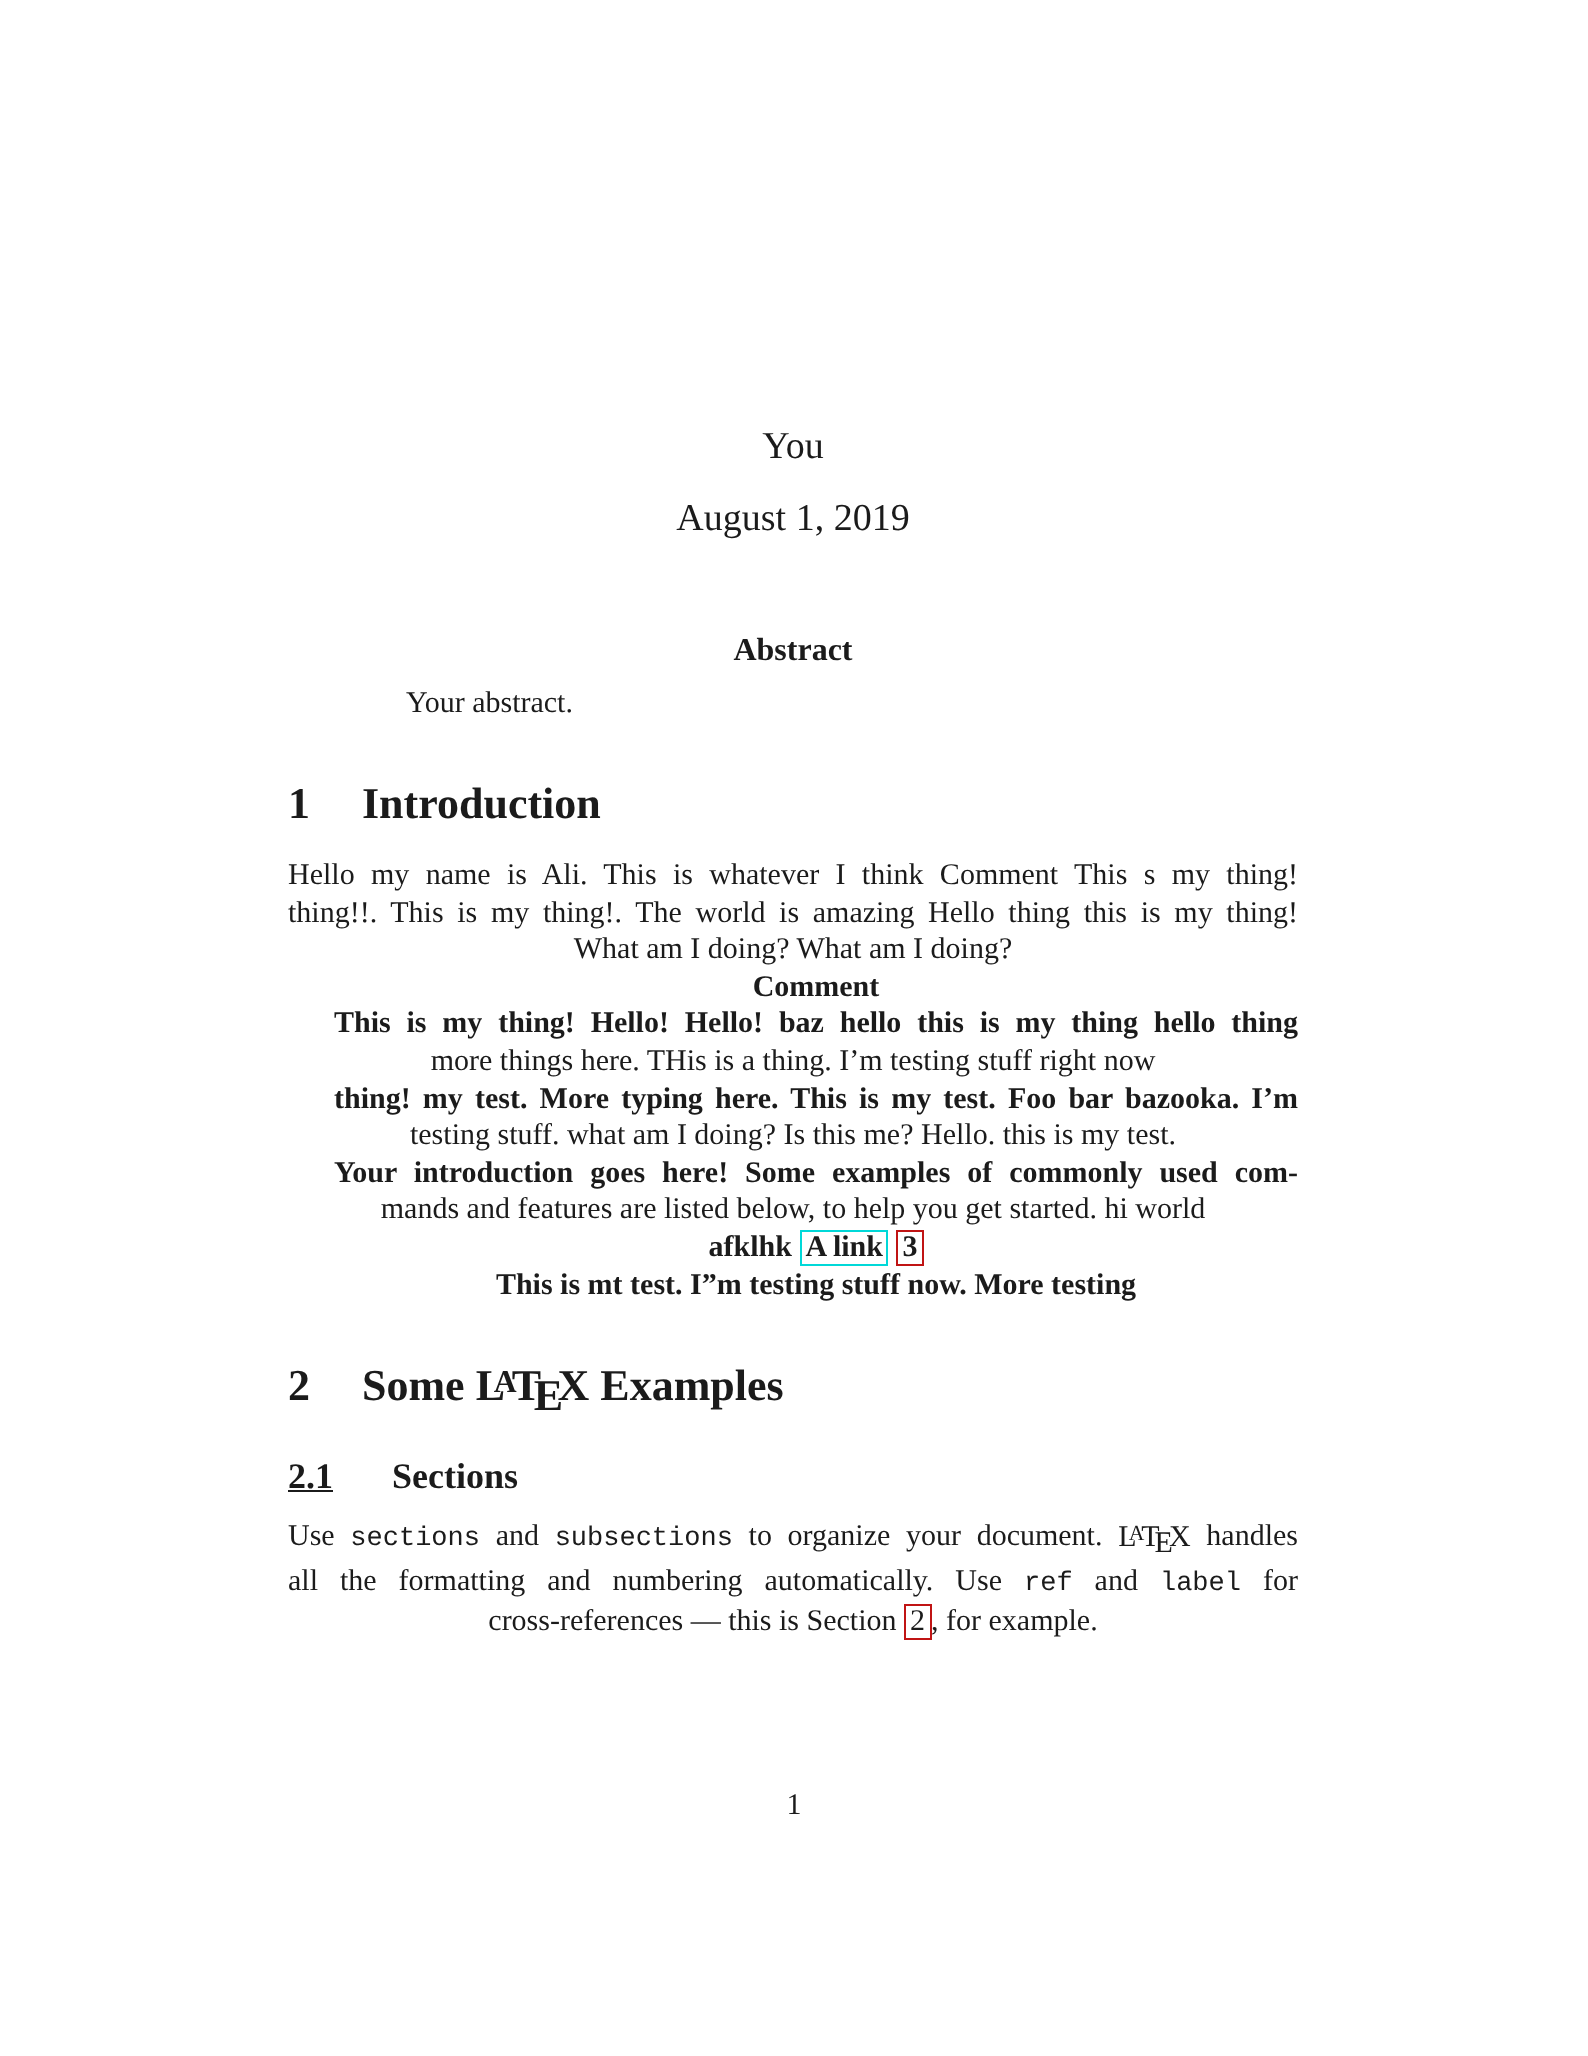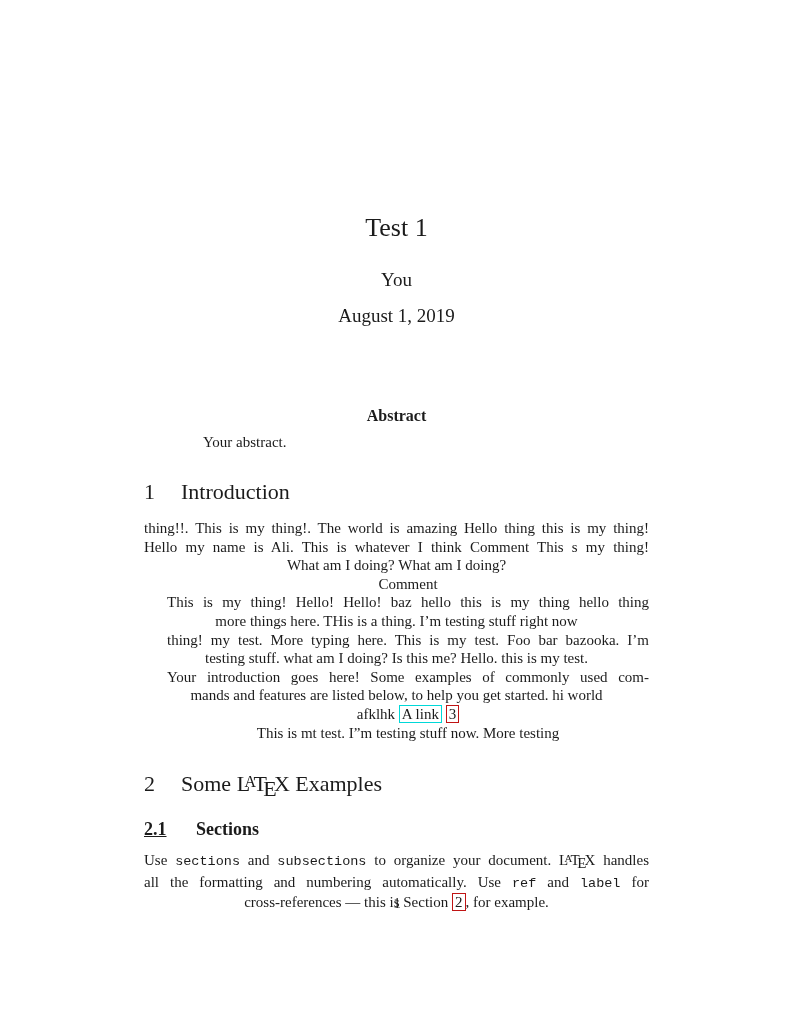--- a/index.html
+++ b/index.html
@@ -5,57 +5,56 @@
   html,body{margin:0;padding:0;background:#ffffff;}
   .page{
     position:relative;width:794px;height:1028px;background:#fff;
     color:#1b1b1b;font-family:"Liberation Serif",serif;overflow:hidden;
   }
   .content{position:absolute;left:144px;top:0;width:505px;}
   .title-block{margin-top:212px;text-align:center;}
   .doc-title{font-size:26px;line-height:32px;font-weight:400;margin:0;}
   .doc-author{font-size:19px;line-height:24px;margin-top:24px;}
   .doc-date{font-size:19px;line-height:24px;margin-top:12px;}
-  .abstract-heading{font-size:16px;line-height:20px;font-weight:700;text-align:center;margin-top:78px;}
+  .abstract-heading{font-size:16px;line-height:20px;font-weight:700;text-align:center;margin-top:44px;}
   .abstract-body{font-size:15px;line-height:19px;margin-top:7px;padding-left:59px;}
-  h2.sec{font-size:22px;line-height:28px;font-weight:400;margin:26px 0 0 0;}
+  h2.sec{font-size:22px;line-height:28px;font-weight:700;margin:26px 0 0 0;}
   h3.sec{font-size:18px;line-height:24px;font-weight:700;margin:14px 0 0 0;}
   .secnum{display:inline-block;min-width:37px;}
   .secnum.sub{min-width:52px;text-decoration:underline;}
   h2.sec + .para{margin-top:13px;}
   h3.sec + .para{margin-top:8px;}
   .para{margin:0;font-size:15px;line-height:18.6px;}
   .line{text-align:center;}
   .line.jl{text-align:justify;text-align-last:justify;}
-  .line.ind{padding-left:23px;}
+  .line.ind{padding-left:23px;font-weight:bold;}
   .tt{font-family:"Liberation Mono","DejaVu Sans Mono",monospace;font-size:13.5px;}
   .linkbox{border:1px solid var(--link-box,#00d8d8);padding:0 2px;}
   .refbox{border:1px solid var(--ref-box,#c01414);padding:0 2px;}
   .lx-a{display:inline-block;font-size:0.72em;vertical-align:0.25em;margin-left:-0.36em;margin-right:-0.15em;}
   .lx-e{display:inline-block;vertical-align:-0.23em;margin-left:-0.17em;margin-right:-0.125em;}
   .page-number{position:absolute;top:895px;left:0;width:794px;text-align:center;font-size:15px;}
 </style>
 </head>
 <body>
 
 <div class="page">
   <div class="content">
     <div class="title-block">
-      <h1 class="doc-title">Test 1</h1>
       <div class="doc-author">You</div>
       <div class="doc-date">August 1, 2019</div>
     </div>
     <div class="abstract-heading">Abstract</div>
     <div class="abstract-body">Your abstract.</div>
     <div id="sections">
         <section>
           <h2 class="sec"><span class="secnum">1</span>Introduction</h2>
           <div class="para">
+            <div class="line jl">Hello my name is Ali. This is whatever I think Comment This s my thing!</div>
             <div class="line jl">thing!!. This is my thing!. The world is amazing Hello thing this is my thing!</div>
-            <div class="line jl">Hello my name is Ali. This is whatever I think Comment This s my thing!</div>
             <div class="line">What am I doing? What am I doing?</div>
           </div>
           <div class="para">
             <div class="line ind">Comment</div>
           </div>
           <div class="para">
             <div class="line jl ind">This is my thing! Hello! Hello! baz hello this is my thing hello thing</div>
             <div class="line">more things here. THis is a thing. I’m testing stuff right now</div>
           </div>
           <div class="para">

